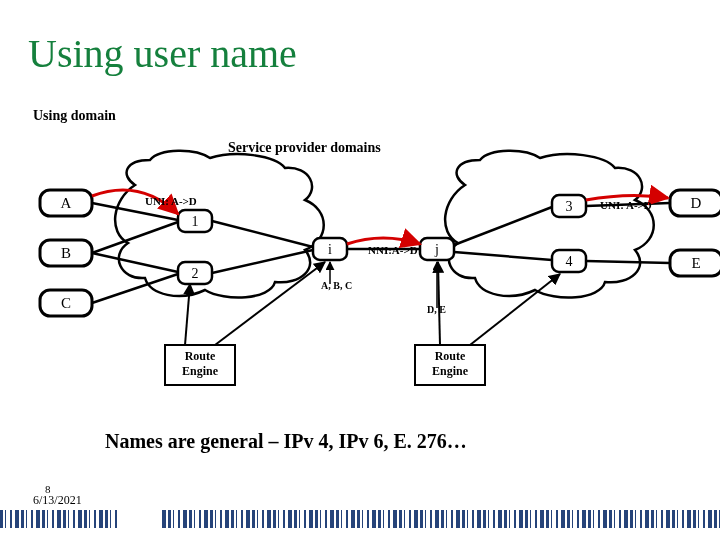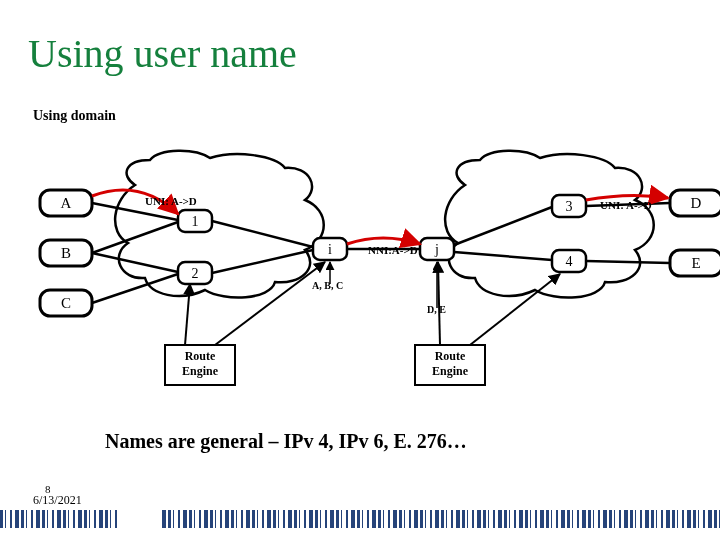--- a/index.html
+++ b/index.html
@@ -223,26 +223,27 @@
 
     <g stroke="#000" stroke-width="1.5">
       <line x1="330" y1="284" x2="330" y2="262" marker-end="url(#arrBlack)"></line>
     </g>
     <g stroke="#000" stroke-width="1.5">
       <line x1="437" y1="308" x2="437" y2="262" marker-end="url(#arrBlack)"></line>
     </g>
   </svg>
 
   <div class="label" style="left:33px; top:108px;">Using domain</div>
+  <div class="label" style="left:228px; top:140px;">Service provider domains</div>
 
   <div class="small-label" style="left:145px; top:166px;">UNI: A-&gt;D</div>
   <div class="small-label" style="left:600px; top:170px;">UNI: A-&gt;D</div>
   <div class="small-label" style="left:368px; top:215px;">NNI:A-&gt;D</div>
 
-  <div class="tiny-label" style="left:312px; top:280px;">A, B, C</div>
+  <div class="tiny-label" style="left:321px; top:280px;">A, B, C</div>
   <div class="tiny-label" style="left:427px; top:304px;">D, E</div>
 
   <div class="caption" style="left:105px; top:430px;">Names are general – IPv 4, IPv 6, E. 276…</div>
 
   <div class="footer-num">8</div>
   <div class="footer-date">6/13/2021</div>
 
   <div class="band"></div>
   <div class="band-gap"></div>
 </div>

